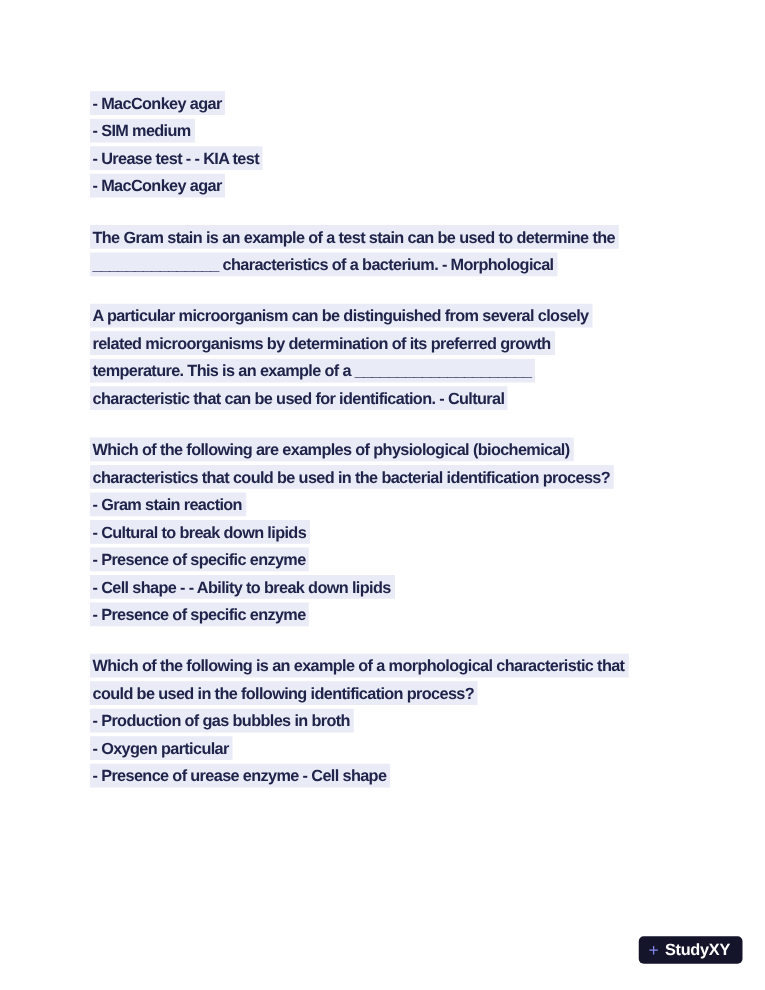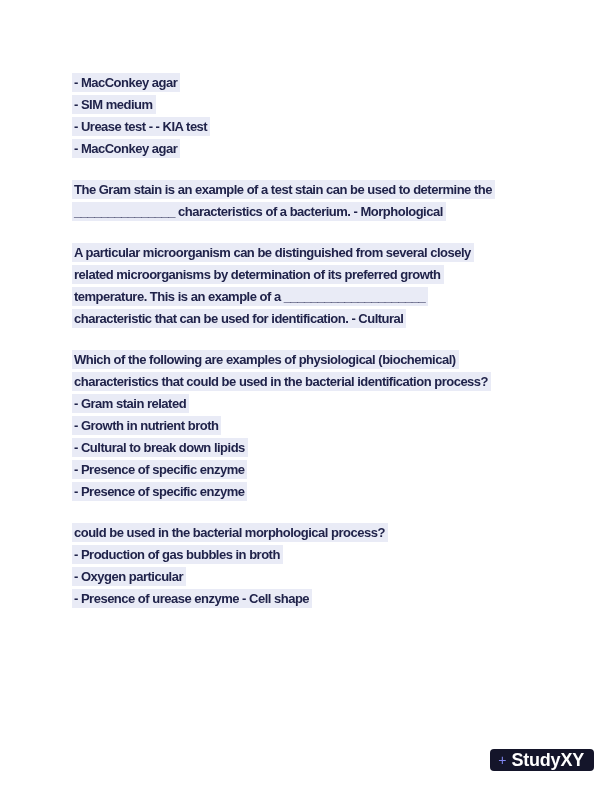--- a/index.html
+++ b/index.html
@@ -53,21 +53,21 @@
     box-sizing: border-box;
   }
   .badge .plus {
     color: #8286f0;
     font-size: 14px;
     font-weight: 400;
     line-height: 22px;
   }
   .badge .brand {
     color: #ffffff;
-    font-size: 18px;
+    font-size: 13px;
     font-weight: 700;
     letter-spacing: -0.2px;
     line-height: 22px;
   }
 </style>
 </head>
 <body>
 
 <div class="page">
 
@@ -86,29 +86,30 @@
   <div class="block">
     <div class="line"><span class="hl">A particular microorganism can be distinguished from several closely</span></div>
     <div class="line"><span class="hl">related microorganisms by determination of its preferred growth</span></div>
     <div class="line"><span class="hl">temperature. This is an example of a _____________________</span></div>
     <div class="line"><span class="hl">characteristic that can be used for identification. - Cultural</span></div>
   </div>
 
   <div class="block">
     <div class="line"><span class="hl">Which of the following are examples of physiological (biochemical)</span></div>
     <div class="line"><span class="hl">characteristics that could be used in the bacterial identification process?</span></div>
-    <div class="line"><span class="hl">- Gram stain related</span></div>
-    <div class="line"><span class="hl">- Growth in nutrient broth</span></div>
+    <div class="line"><span class="hl">- Gram stain reaction</span></div>
     <div class="line"><span class="hl">- Cultural to break down lipids</span></div>
     <div class="line"><span class="hl">- Presence of specific enzyme</span></div>
+    <div class="line"><span class="hl">- Cell shape - - Ability to break down lipids</span></div>
     <div class="line"><span class="hl">- Presence of specific enzyme</span></div>
   </div>
 
   <div class="block">
-    <div class="line"><span class="hl">could be used in the bacterial morphological process?</span></div>
+    <div class="line"><span class="hl">Which of the following is an example of a morphological characteristic that</span></div>
+    <div class="line"><span class="hl">could be used in the following identification process?</span></div>
     <div class="line"><span class="hl">- Production of gas bubbles in broth</span></div>
     <div class="line"><span class="hl">- Oxygen particular</span></div>
     <div class="line"><span class="hl">- Presence of urease enzyme - Cell shape</span></div>
   </div>
 
 </div>
 
 <div class="badge">
   <span class="plus">+</span>
   <span class="brand">StudyXY</span>

